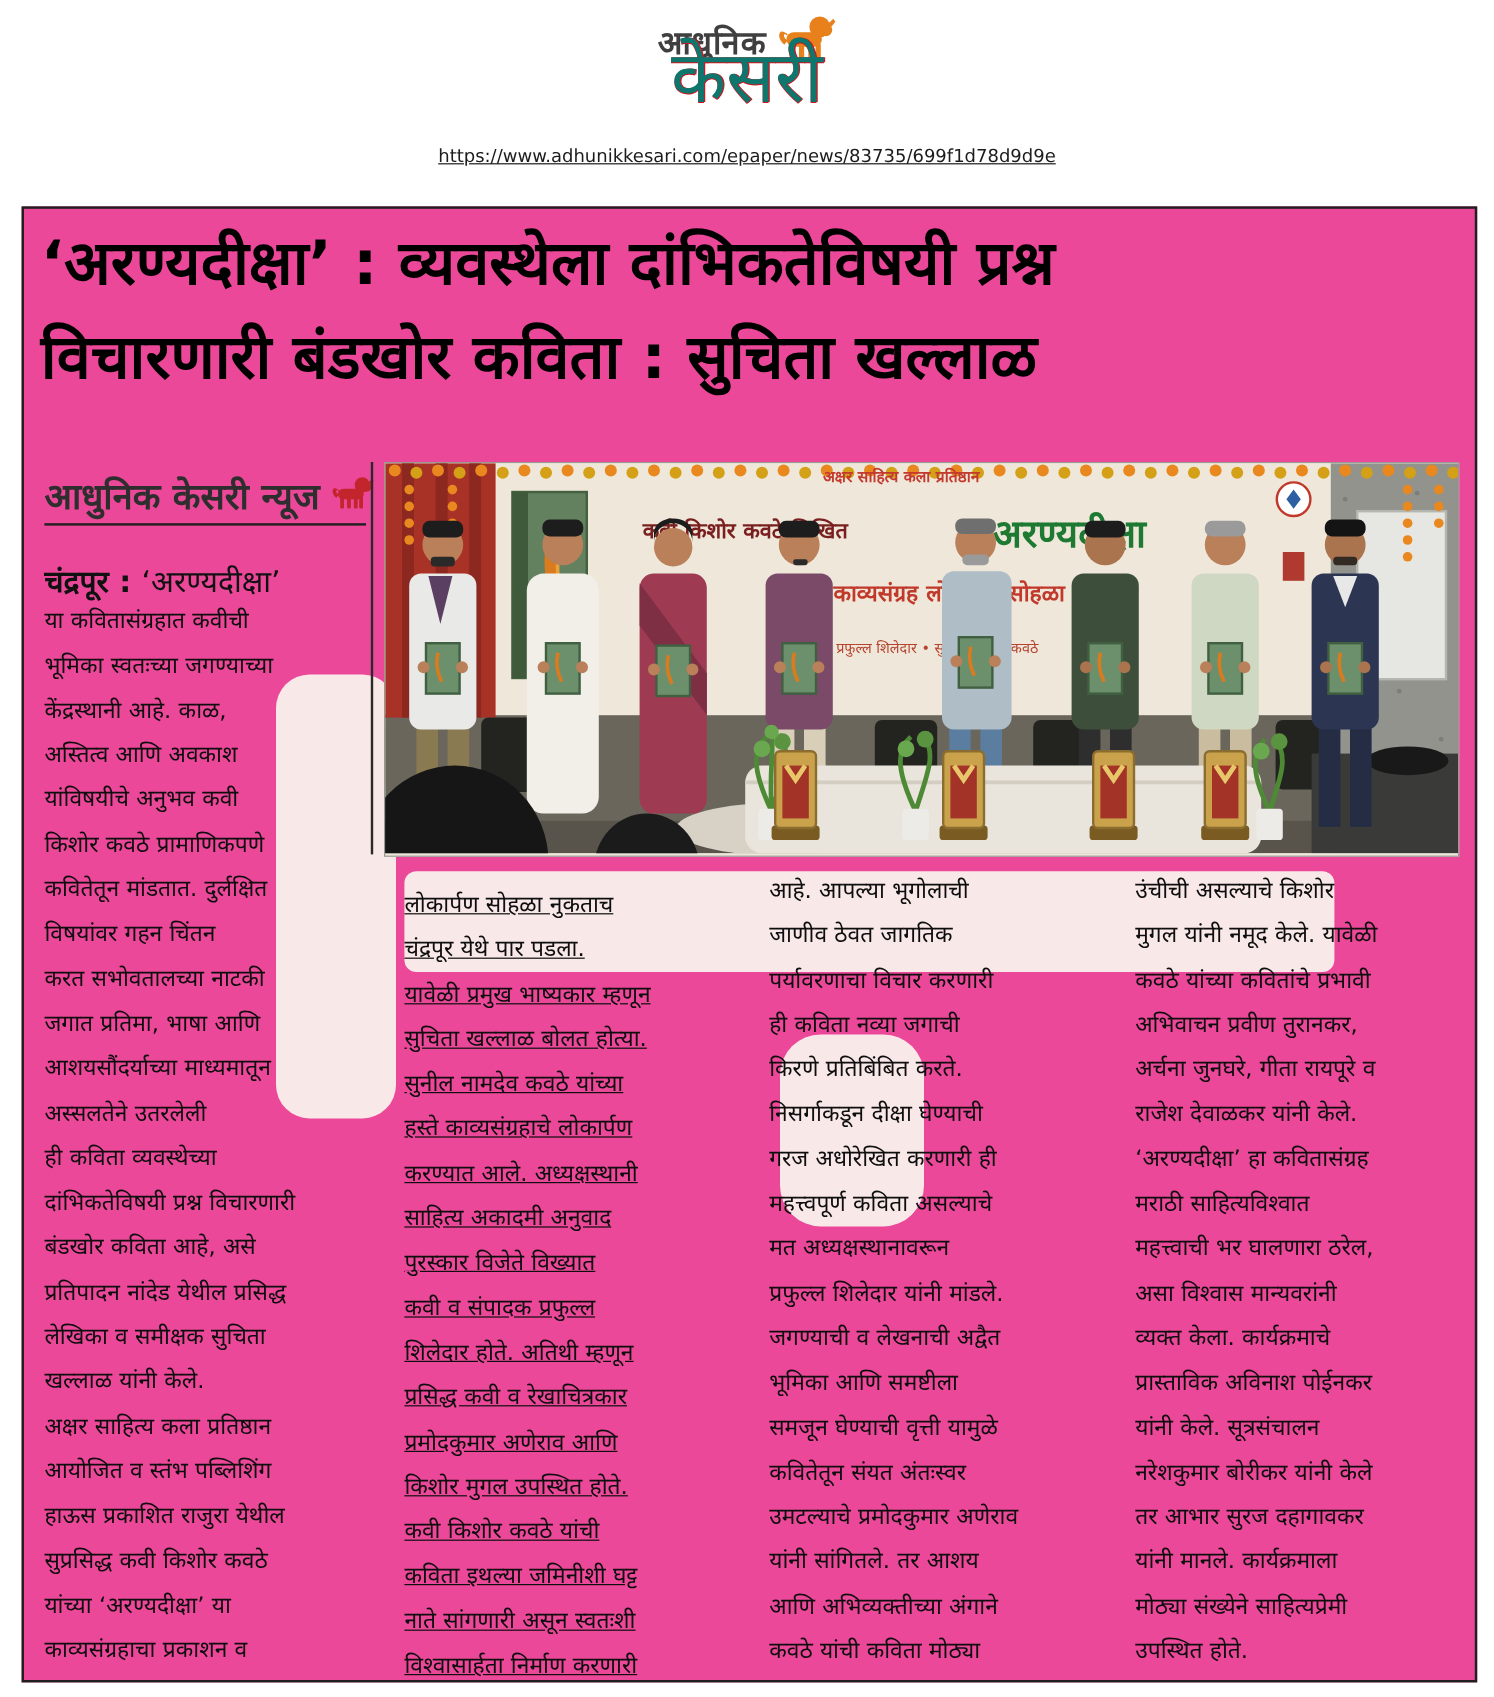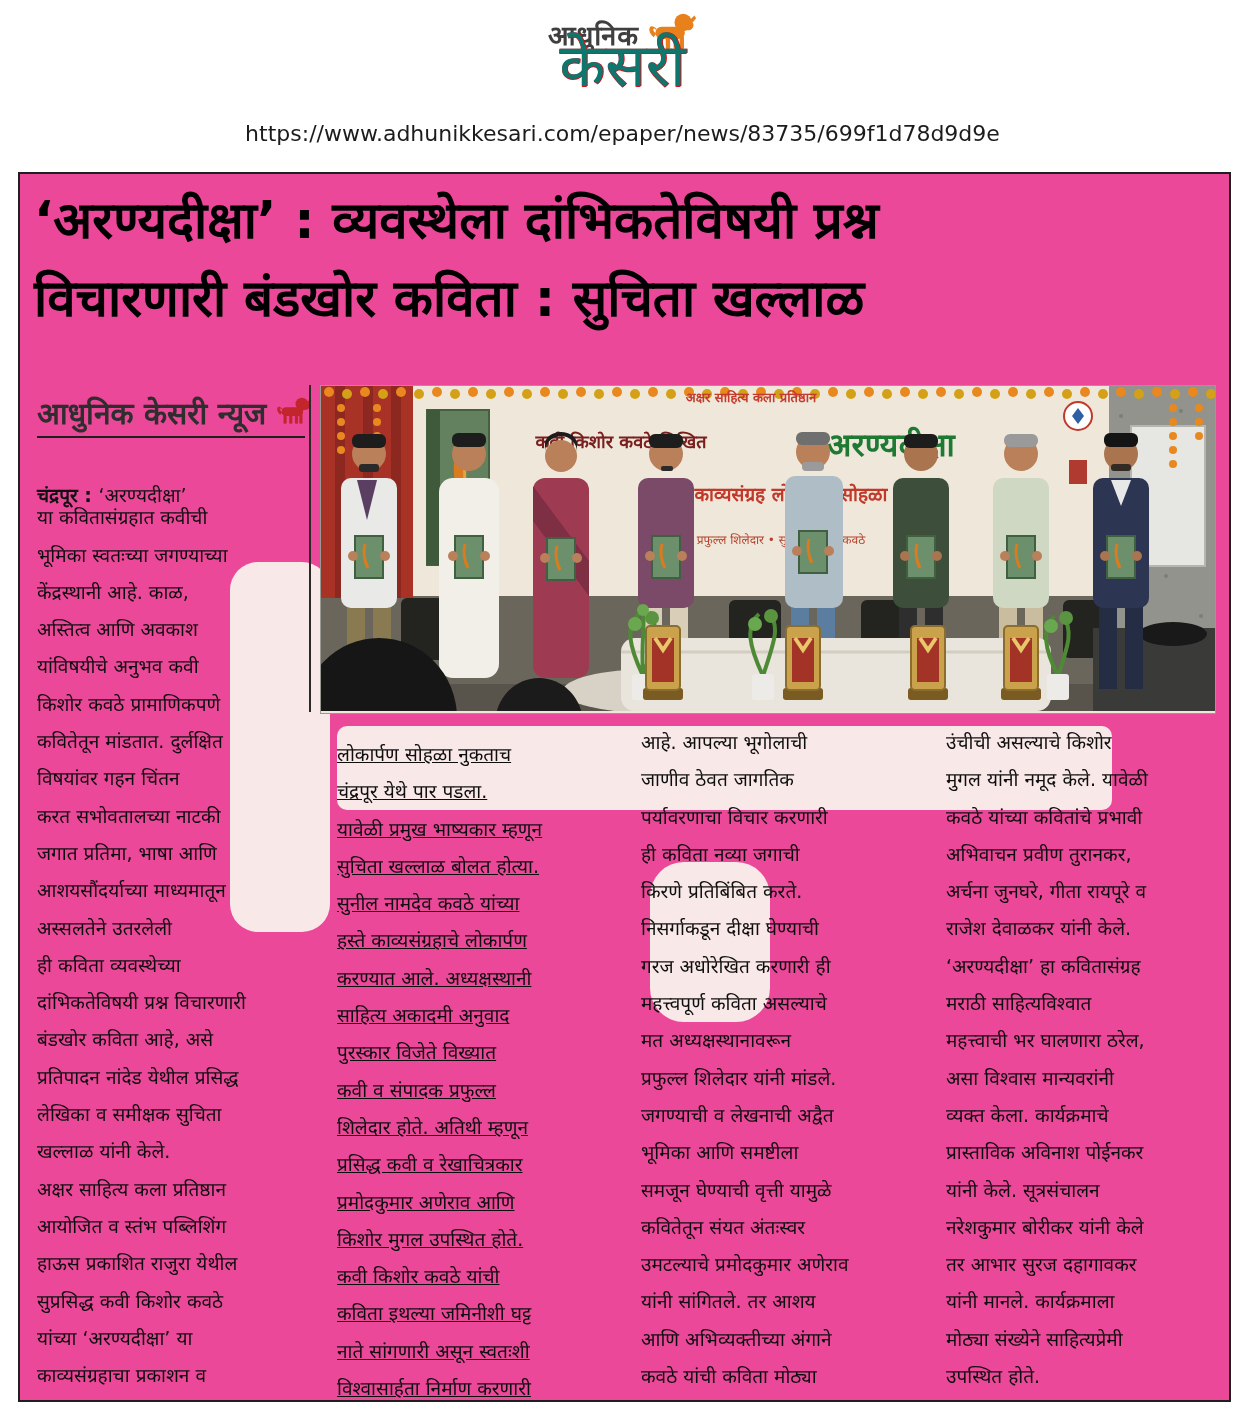--- a/index.html
+++ b/index.html
@@ -7,38 +7,38 @@
         font-family:"DejaVu Sans",sans-serif;color:#111;}
   .abs{position:absolute;}
 
   
   #masthead-top{top:10px;left:0;width:100%;text-align:center;}
   #masthead-top .inner{display:inline-flex;align-items:center;gap:6px;}
   #masthead-top-label{font-size:27px;font-weight:bold;color:#3f3f3f;letter-spacing:1px;}
   #masthead-main{top:30px;left:0;width:100%;text-align:center;font-size:60px;font-weight:normal;
                  color:#0f766e;line-height:70px;text-shadow:1px 0 0 #d6121b,0 1px 0 #d6121b;}
   #masthead-date{top:100px;left:0;width:100%;text-align:center;font-size:18px;color:#1c1c1c;}
-  #masthead-url{top:121px;left:0;width:100%;text-align:center;font-size:22px;color:#1c1c1c;}
+  #masthead-url{top:121px;left:0;width:100%;text-align:center;font-size:15px;color:#1c1c1c;text-decoration:underline;}
 
   
   #article-box{left:18px;top:172px;width:1209px;height:1226px;border:2px solid #1f1f1f;
                background:#ec4899;}
   .wm{position:absolute;background:#f8e9e8;z-index:0;}
 
   #headline{left:14px;top:8px;width:1180px;font-size:51px;line-height:78px;font-weight:bold;
             color:#000;white-space:pre-line;z-index:2;}
 
   #byline-row{left:17px;top:218px;width:268px;display:flex;align-items:center;gap:8px;z-index:2;}
   #byline-label{font-size:30px;font-weight:bold;color:#2e2e2e;white-space:nowrap;}
   #byline-rule{left:17px;top:262px;width:268px;height:2px;background:#1f1f1f;z-index:2;}
 
   #col-divider{left:289px;top:211px;width:2px;height:327px;background:#2a2a2a;z-index:2;}
 
   .bodycol{font-size:19px;line-height:37.3px;color:#0e0e0e;white-space:pre-line;z-index:2;}
-  #col1-first{left:17px;top:303px;width:285px;font-size:19px;line-height:37.3px;z-index:2;}
+  #col1-first{left:17px;top:292px;width:285px;font-size:25px;line-height:37.3px;z-index:2;}
   #col1-first b{font-weight:bold;}
   #col1-rest{left:17px;top:325.3px;width:285px;}
   #col2{left:317px;top:562px;width:295px;text-decoration:underline;}
   #col3{left:621px;top:550px;width:297px;}
   #col4{left:926px;top:550px;width:290px;}
 
   #photo{left:300px;top:211px;width:894px;height:327px;border:1px solid #9a9a94;
          background:#efe8da;z-index:2;}
   #photo svg{display:block;}
 </style>

